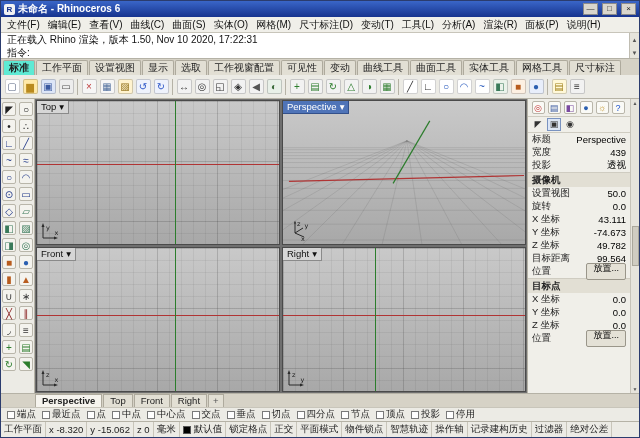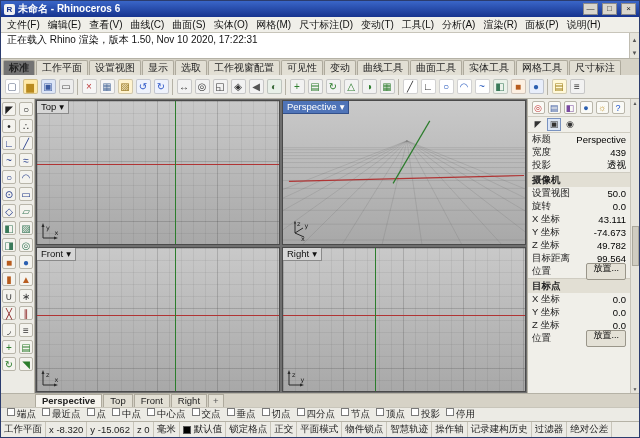--- a/index.html
+++ b/index.html
@@ -27,21 +27,21 @@
     font-size:10px;line-height:13px;padding:0 6px;color:#111;flex:none;overflow:hidden;}
   .cmd-scroll{position:absolute;right:0;top:0;width:10px;height:100%;background:#e6e4dc;
     border-left:1px solid #c0bdb2;font-size:6px;display:flex;flex-direction:column;
     justify-content:space-between;align-items:center;color:#555;padding:1px 0;}
 
   
   .ribbontabs{height:16px;background:#d6d2c6;display:flex;align-items:flex-end;
     padding-left:2px;gap:1px;font-size:10px;flex:none;white-space:nowrap;overflow:hidden;}
   .rtab{padding:0 5px;background:#e2dfd4;border:1px solid #aeaa9d;border-bottom:none;
     border-radius:2px 2px 0 0;height:15px;line-height:14px;color:#222;}
-  .rtab.active{background:#737373;font-weight:bold;}
+  .rtab.active{background:#5eead4;font-weight:bold;}
 
   
   .toolbar{height:24px;background:#ecebe5;border-bottom:1px solid #b5b2a6;display:flex;
     align-items:center;padding:0 2px;flex:none;overflow:hidden;}
   .tbi{width:18px;height:18px;display:flex;align-items:center;justify-content:center;flex:none;}
   .tbi.sep{width:5px;}
   .tbi.sep::after{content:"";width:1px;height:16px;background:#b5b2a6;display:block;}
   .tico{display:block;width:15px;height:15px;line-height:14px;font-size:10px;font-style:normal;
     text-align:center;border:1px solid rgba(0,0,0,.18);border-radius:2px;color:#333;background:#f0f0f0;}
 
@@ -107,21 +107,21 @@
     align-items:flex-end;padding-left:34px;gap:1px;font-size:9.5px;flex:none;}
   .vtab{padding:0 6px;background:#e2dfd4;border:1px solid #aeaa9d;border-bottom:none;
     height:13px;line-height:12px;color:#222;}
   .vtab.active{background:#f6f4ee;font-weight:bold;}
   .vtab.plus{padding:0 4px;color:#555;}
 
   
   .osnap{height:14px;background:#ecebe5;border-top:1px solid #c8c5ba;display:flex;
     align-items:center;font-size:9.5px;gap:6px;padding-left:6px;flex:none;
     white-space:nowrap;overflow:hidden;}
-  .os-item{display:flex;align-items:flex-start;gap:2px;color:#222;}
+  .os-item{display:flex;align-items:center;gap:2px;color:#222;}
   .os-box{width:8px;height:8px;border:1px solid #7a7a7a;background:#fff;flex:none;}
 
   
   .statusbar{height:16px;background:#ecebe5;border-top:1px solid #b5b2a6;display:flex;
     align-items:center;font-size:9.5px;flex:none;white-space:nowrap;overflow:hidden;}
   .seg{padding:0 3px;border-right:1px solid #c8c5ba;height:100%;display:flex;
     align-items:center;gap:3px;color:#222;}
   .swatch{width:8px;height:8px;border:1px solid #555;flex:none;}
 </style>
 </head>
@@ -178,20 +178,21 @@
       <span class="menu-item">
         <span>面板(P)</span>
       </span>
       <span class="menu-item">
         <span>说明(H)</span>
       </span>
     </div>
 
   <div class="cmdarea">
     <div>正在载入 Rhino 渲染，版本 1.50, Nov 10 2020, 17:22:31</div>
+    <div>指令:</div>
     <div class="cmd-scroll">
       <span>▲</span>
       <span>▼</span>
     </div>
   </div>
 
   <div class="ribbontabs">
 
   <span class="rtab active"><span>标准</span></span>
       <span class="rtab"><span>工作平面</span></span>

